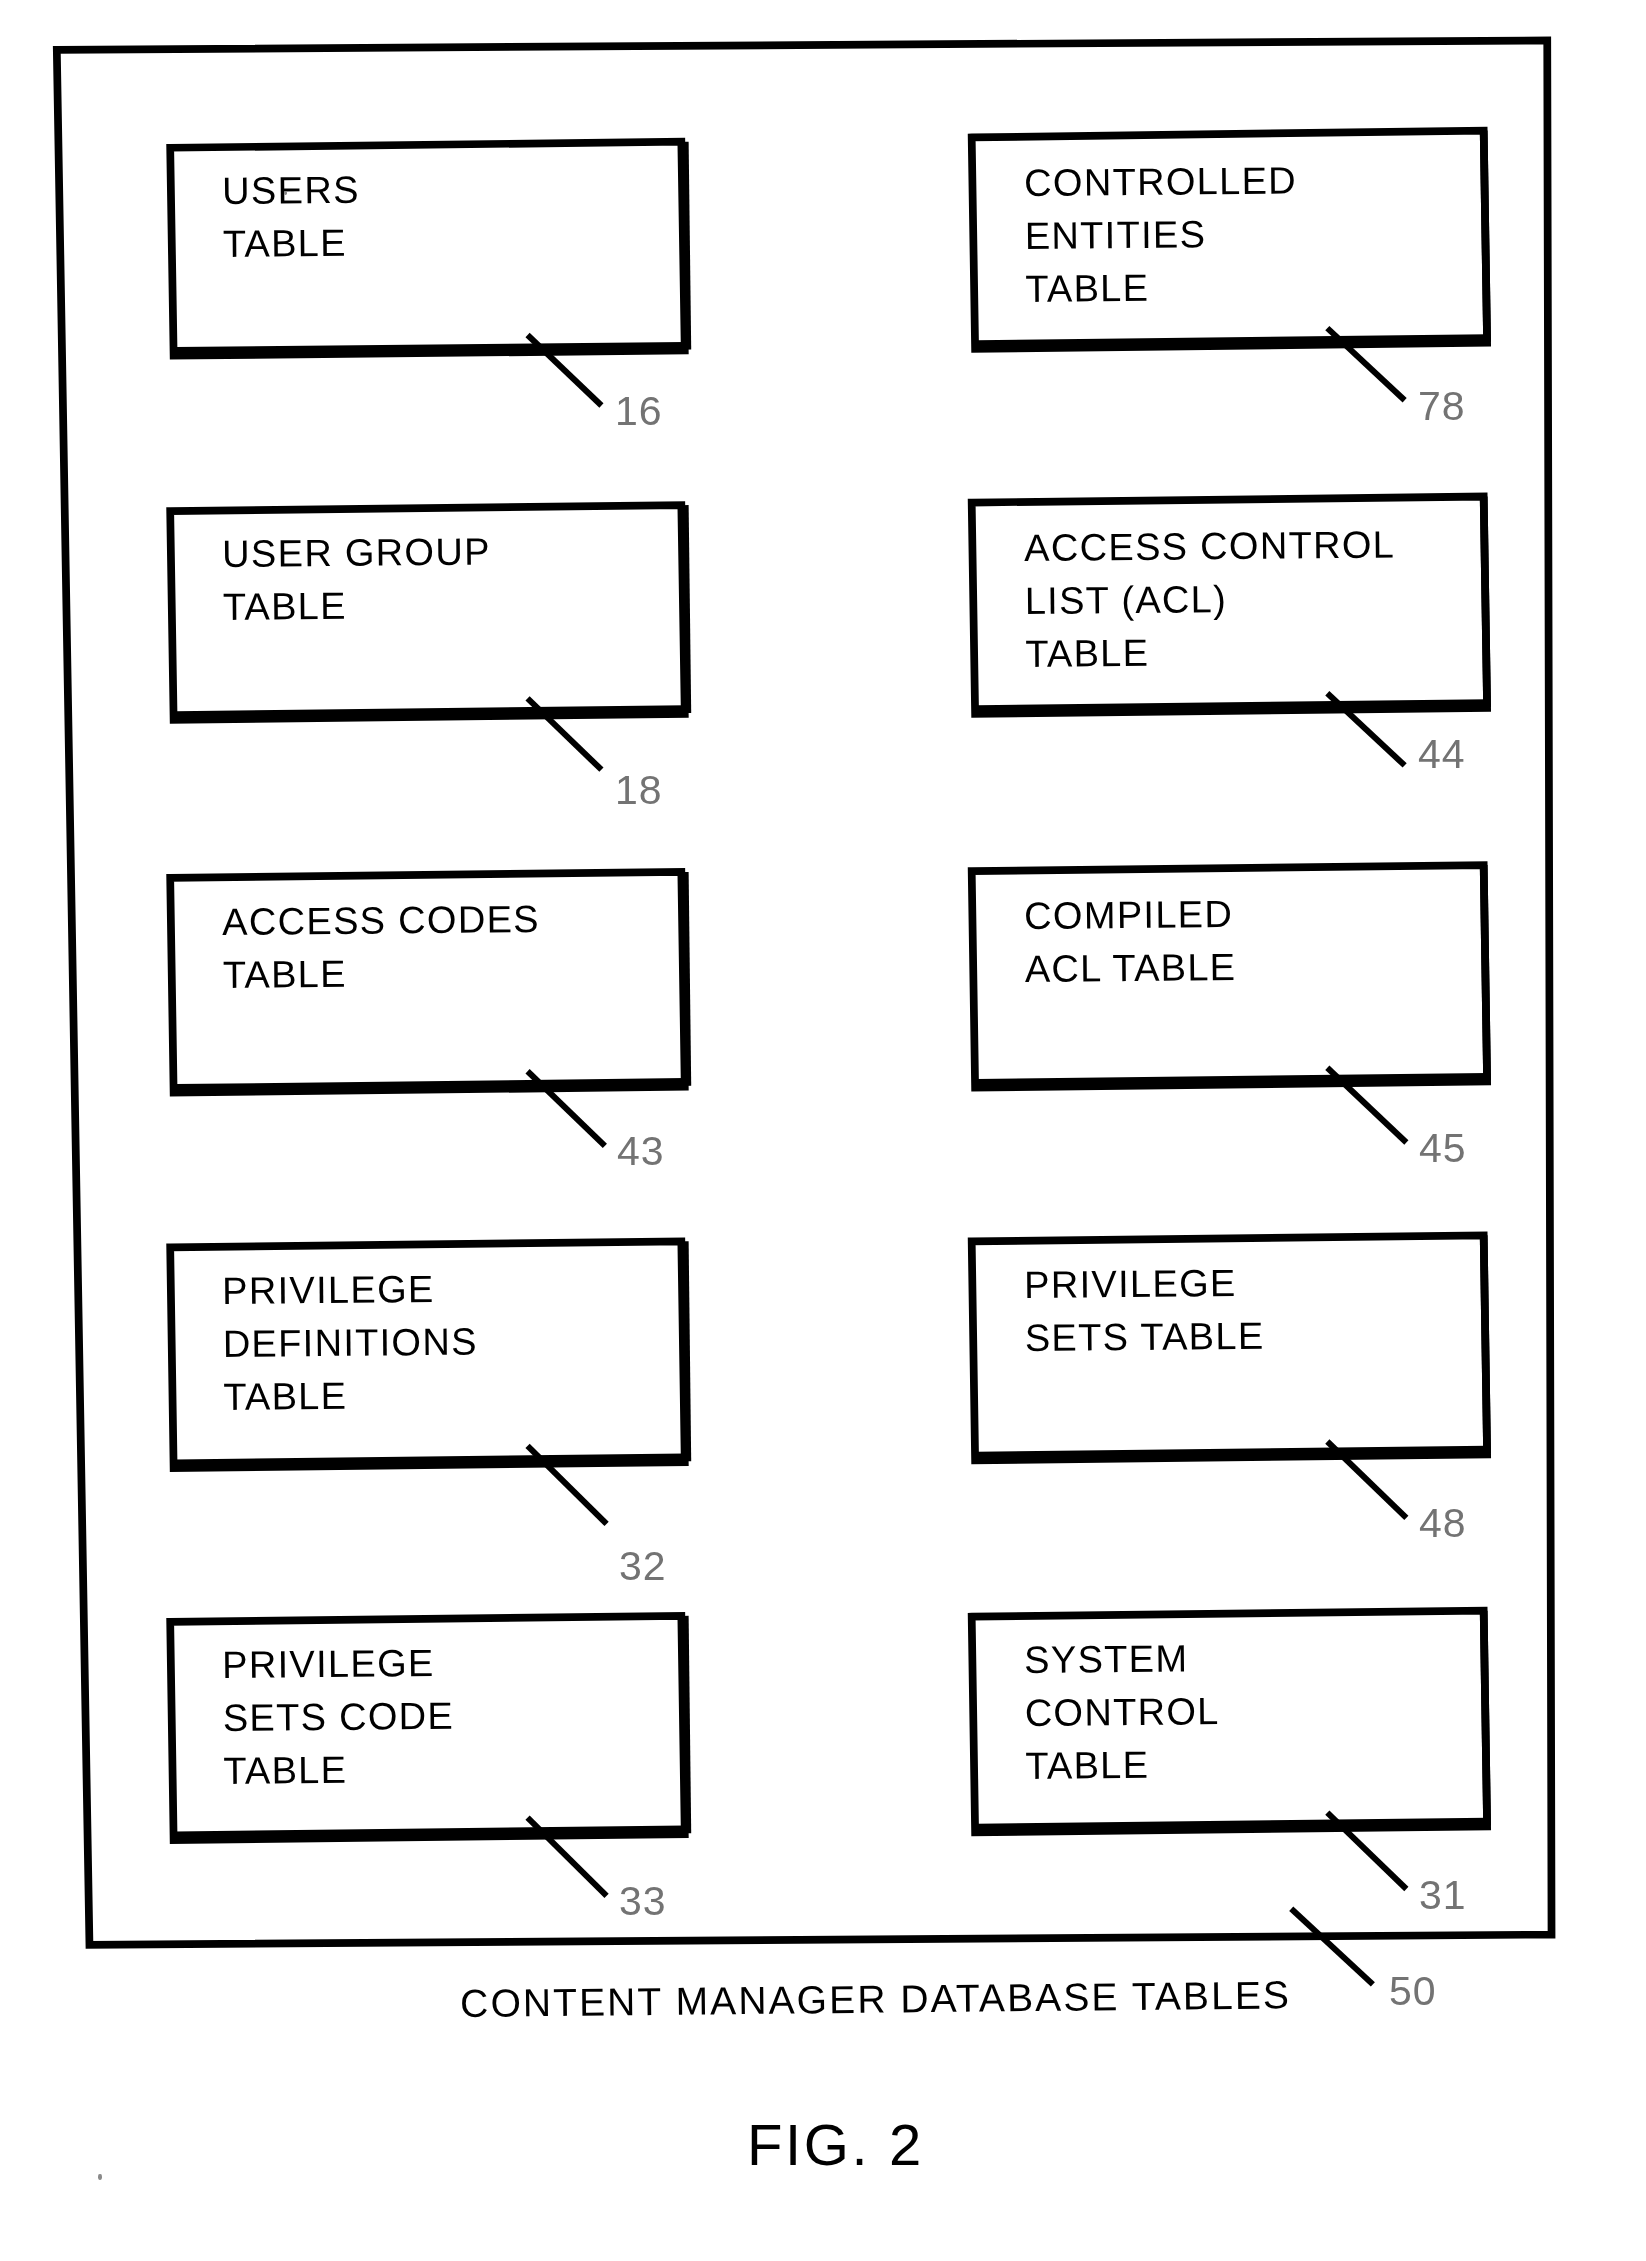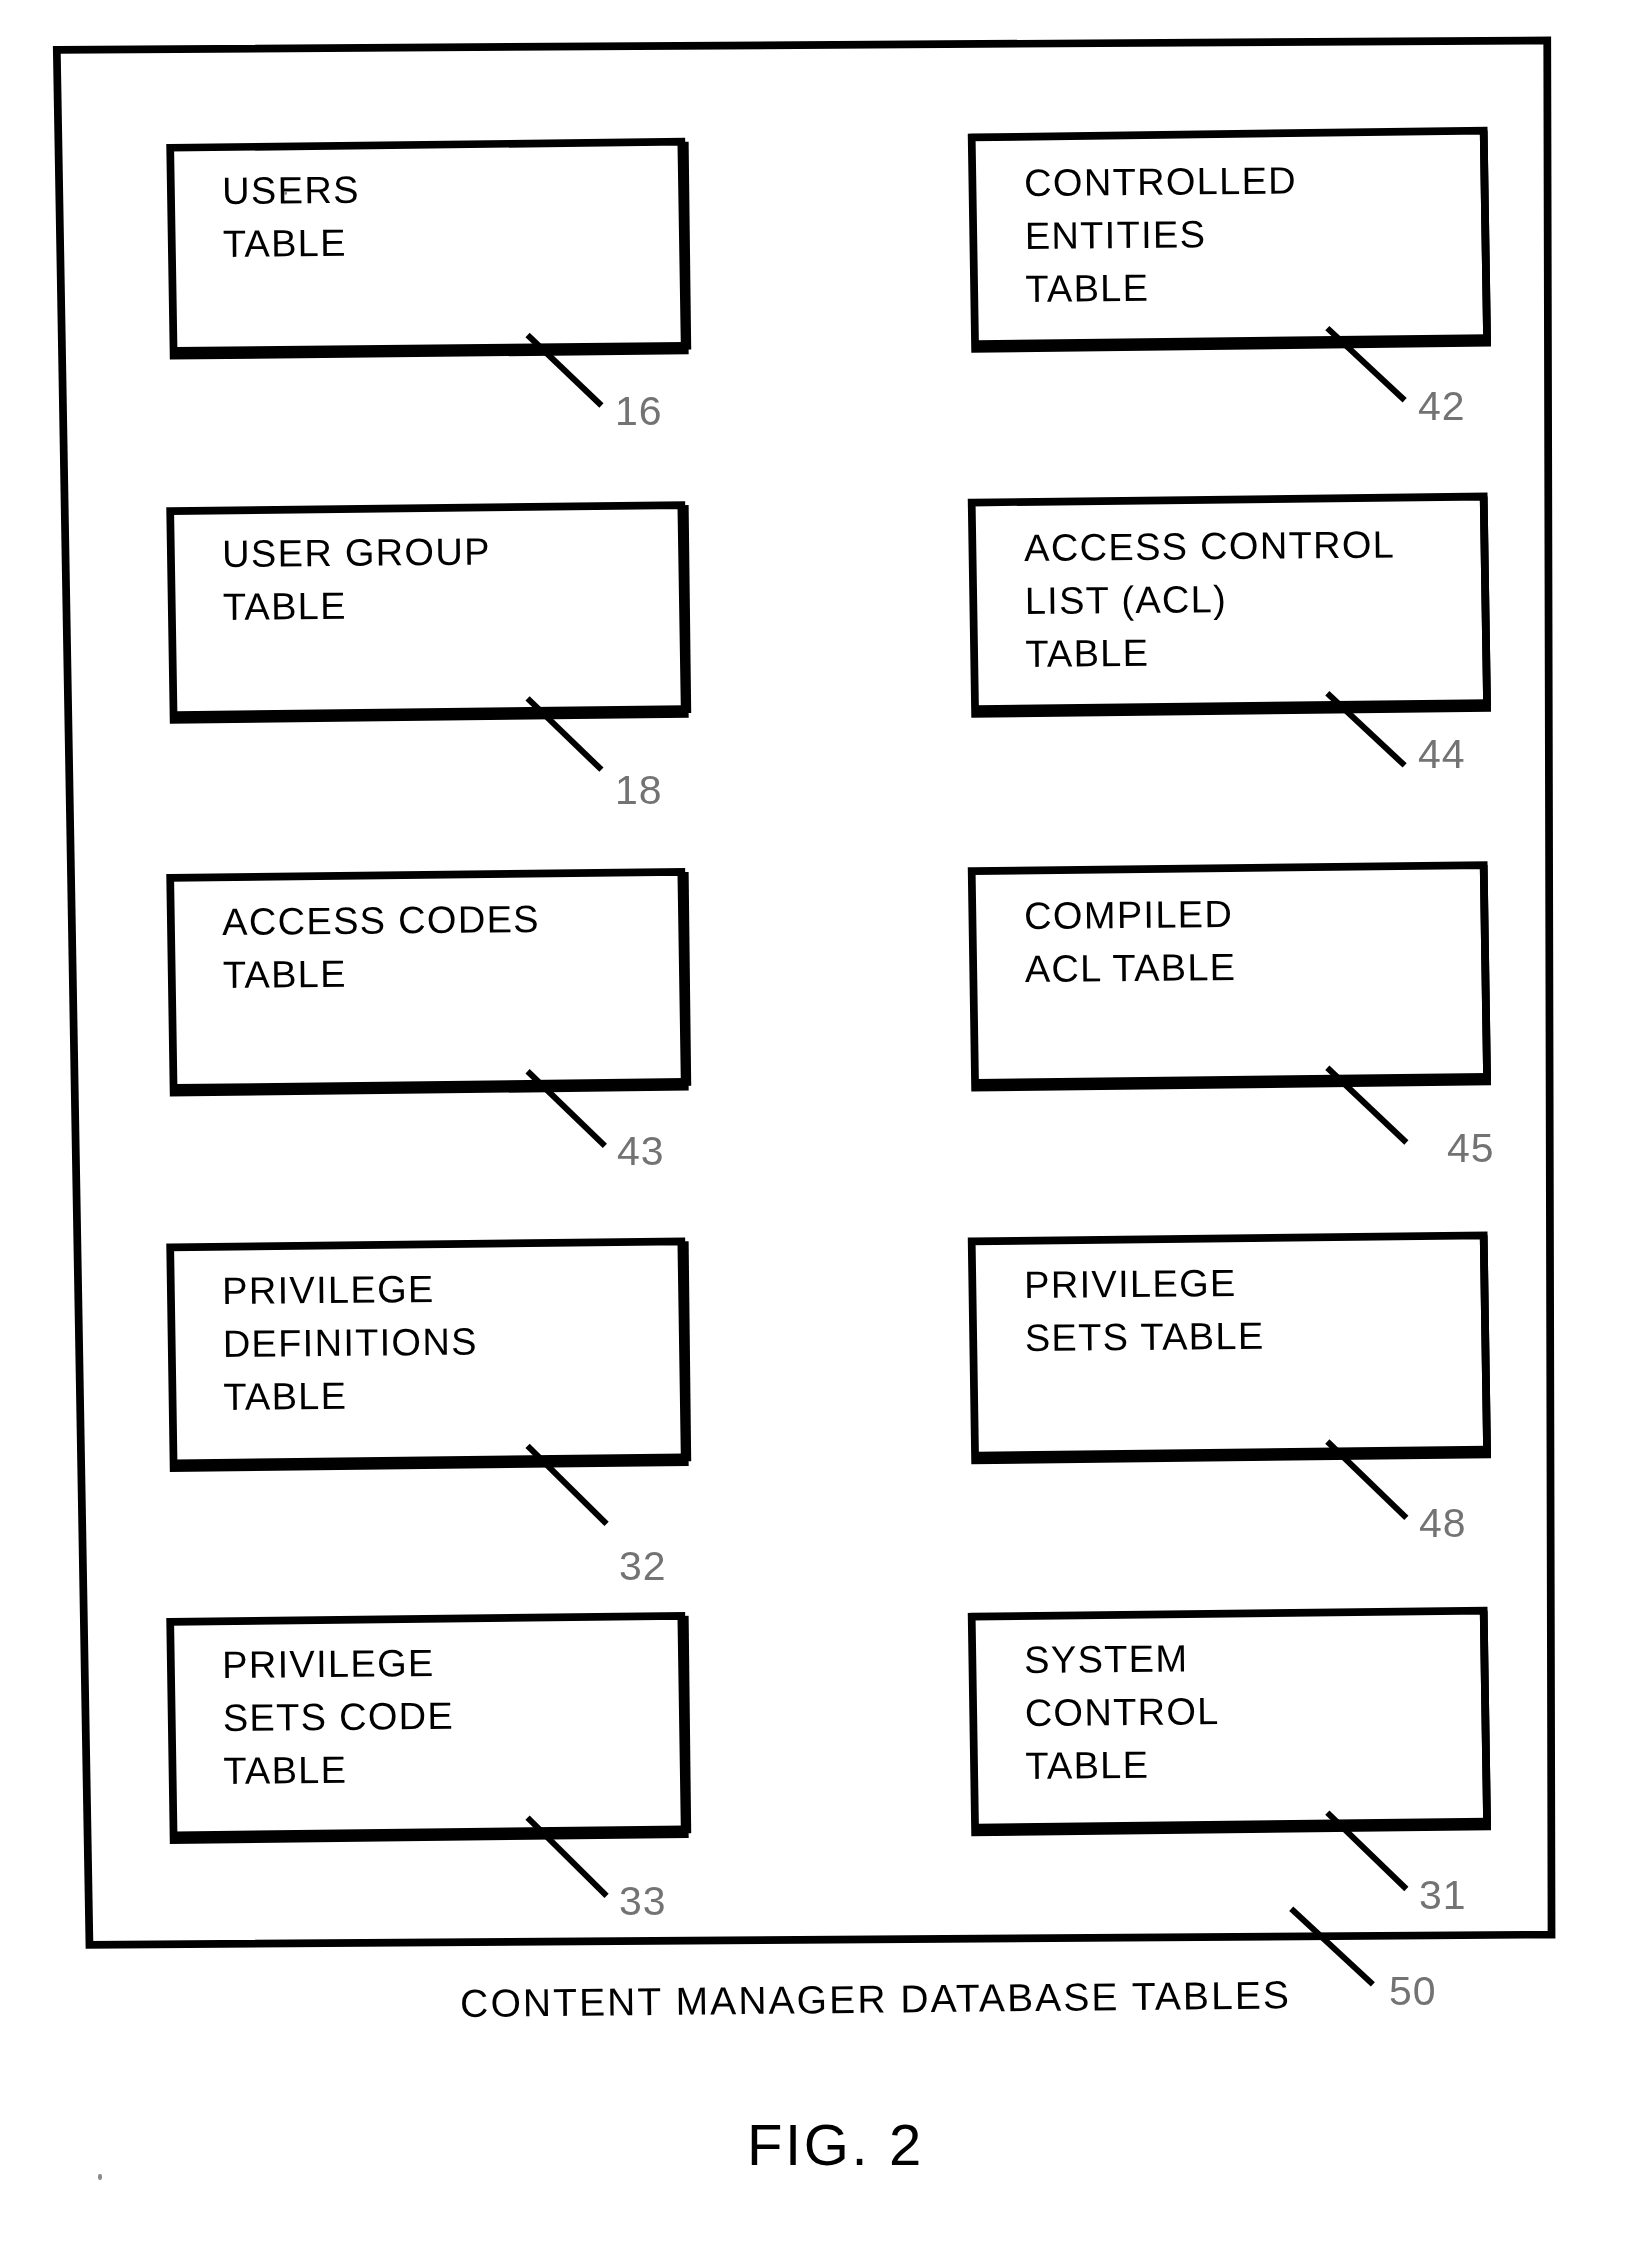--- a/index.html
+++ b/index.html
@@ -177,33 +177,33 @@
     <g>
       <path d="M 1503,2222 L 1598,2310" stroke="#000000" stroke-width="7" fill="none"></path>
     </g>
 
   </svg>
 
   <div class="box-label" style="left:222px; top:165px; transform: rotate(-0.55deg);"><span>USERS</span><br><span>TABLE</span></div>
   <div class="ref-num" style="left:615px; top:391px;">16</div>
 
   <div class="box-label" style="left:1024px; top:157px; transform: rotate(-0.55deg);"><span>CONTROLLED</span><br><span>ENTITIES</span><br><span>TABLE</span></div>
-  <div class="ref-num" style="left:1418px; top:386px;">42</div>
+  <div class="ref-num" style="left:1418px; top:386px;">78</div>
 
   <div class="box-label" style="left:222px; top:528px; transform: rotate(-0.55deg);"><span>USER GROUP</span><br><span>TABLE</span></div>
   <div class="ref-num" style="left:615px; top:770px;">18</div>
 
   <div class="box-label" style="left:1024px; top:522px; transform: rotate(-0.55deg);"><span>ACCESS CONTROL</span><br><span>LIST (ACL)</span><br><span>TABLE</span></div>
   <div class="ref-num" style="left:1418px; top:734px;text-align:right;">44</div>
 
   <div class="box-label" style="left:222px; top:896px; transform: rotate(-0.55deg);"><span>ACCESS CODES</span><br><span>TABLE</span></div>
   <div class="ref-num" style="left:617px; top:1131px;">43</div>
 
   <div class="box-label" style="left:1024px; top:890px; transform: rotate(-0.55deg);"><span>COMPILED</span><br><span>ACL TABLE</span></div>
-  <div class="ref-num" style="left:1419px; top:1128px;margin-left:28px;">45</div>
+  <div class="ref-num" style="left:1419px; top:1128px;">45</div>
 
   <div class="box-label" style="left:222px; top:1265px; transform: rotate(-0.55deg);"><span>PRIVILEGE</span><br><span>DEFINITIONS</span><br><span>TABLE</span></div>
   <div class="ref-num" style="left:619px; top:1509px;margin-top:37px;">32</div>
 
   <div class="box-label" style="left:1024px; top:1259px; transform: rotate(-0.55deg);"><span>PRIVILEGE</span><br><span>SETS TABLE</span></div>
   <div class="ref-num" style="left:1419px; top:1503px;">48</div>
 
   <div class="box-label" style="left:222px; top:1639px; transform: rotate(-0.55deg);"><span>PRIVILEGE</span><br><span>SETS CODE</span><br><span>TABLE</span></div>
   <div class="ref-num" style="left:619px; top:1881px;">33</div>
 

